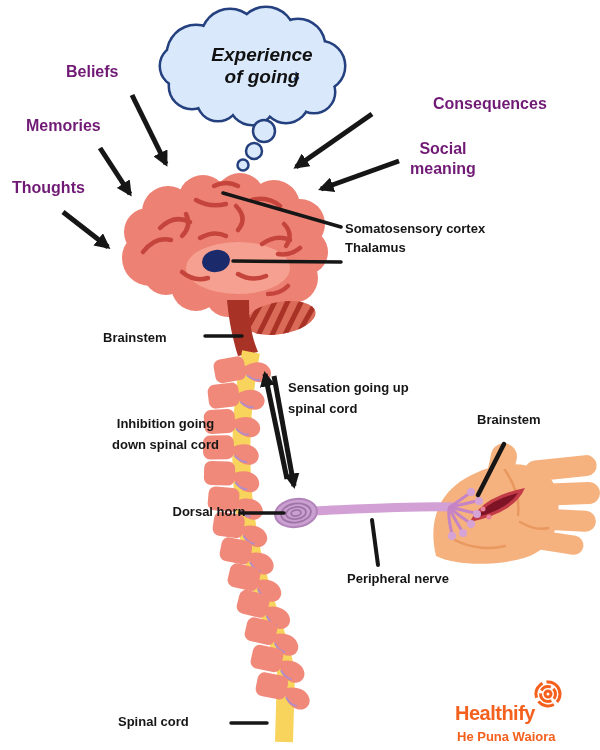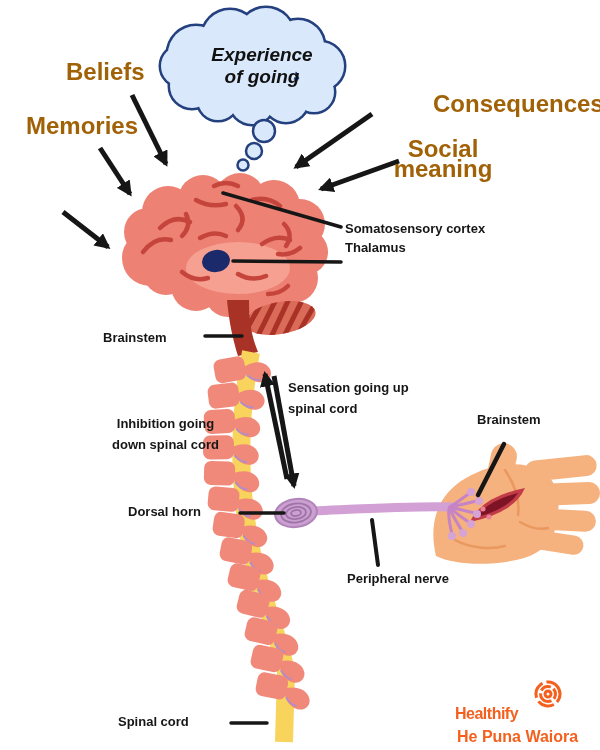--- a/index.html
+++ b/index.html
@@ -2,27 +2,27 @@
 <html><head>
 <meta charset="utf-8">
 <style>
   html,body{margin:0;padding:0;background:#fff;}
   #stage{
     position:relative;width:600px;height:750px;background:#ffffff;overflow:hidden;
     font-family:"Liberation Sans","DejaVu Sans",sans-serif;
   }
   #art{position:absolute;left:0;top:0;}
   .lbl{position:absolute;font-weight:bold;white-space:nowrap;line-height:21px;}
-  .orange{color:#a16207;font-size:24px;line-height:20px;}
+  .orange{color:#701a75;font-size:16px;line-height:20px;}
   .black{color:#161616;font-size:13px;}
   .center{text-align:center;white-space:normal;}
-  .right{text-align:left;}
+  .right{text-align:center;margin-left:28px;}
   .bubble-text{color:#111;font-size:19px;line-height:22px;text-align:center;white-space:normal;}
-  .logo-name{color:#F4601E;font-size:16px;font-weight:bold;letter-spacing:-0.5px;}
-  .logo-tag{color:#F4601E;font-size:16px;font-weight:bold;}
+  .logo-name{color:#F4601E;font-size:20px;font-weight:bold;letter-spacing:-0.5px;}
+  .logo-tag{color:#F4601E;font-size:13px;font-weight:bold;}
 </style>
 </head>
 <body>
 
 <div id="stage">
 
 <svg id="art" width="600" height="750" viewBox="0 0 600 750">
   <defs>
     <marker id="ah" viewBox="0 0 10 10" refX="8" refY="5" markerWidth="3.1" markerHeight="3.1" orient="auto-start-reverse">
       <path d="M0,0 L10,5 L0,10 Z" fill="#161616"></path>
@@ -222,20 +222,21 @@
   </g>
 </svg>
 
 <div class="lbl bubble-text" style="left:187px;top:44px;width:150px;font-style:italic;">
   <span>Experience</span><br>
   <span>of going</span>
 </div>
 
 <div class="lbl orange" style="left:66px;top:62px;">Beliefs</div>
 <div class="lbl orange" style="left:26px;top:116px;">Memories</div>
+<div class="lbl orange" style="left:12px;top:178px;">Thoughts</div>
 <div class="lbl orange" style="left:385px;top:94px;margin-left:48px;">Consequences</div>
 <div class="lbl orange center" style="left:393px;top:139px;width:100px;">
   <span>Social</span><br>
   <span>meaning</span>
 </div>
 
 <div class="lbl black" style="left:345px;top:218px;">Somatosensory cortex</div>
 <div class="lbl black" style="left:345px;top:237px;">Thalamus</div>
 <div class="lbl black" style="left:103px;top:327px;">Brainstem</div>
 

